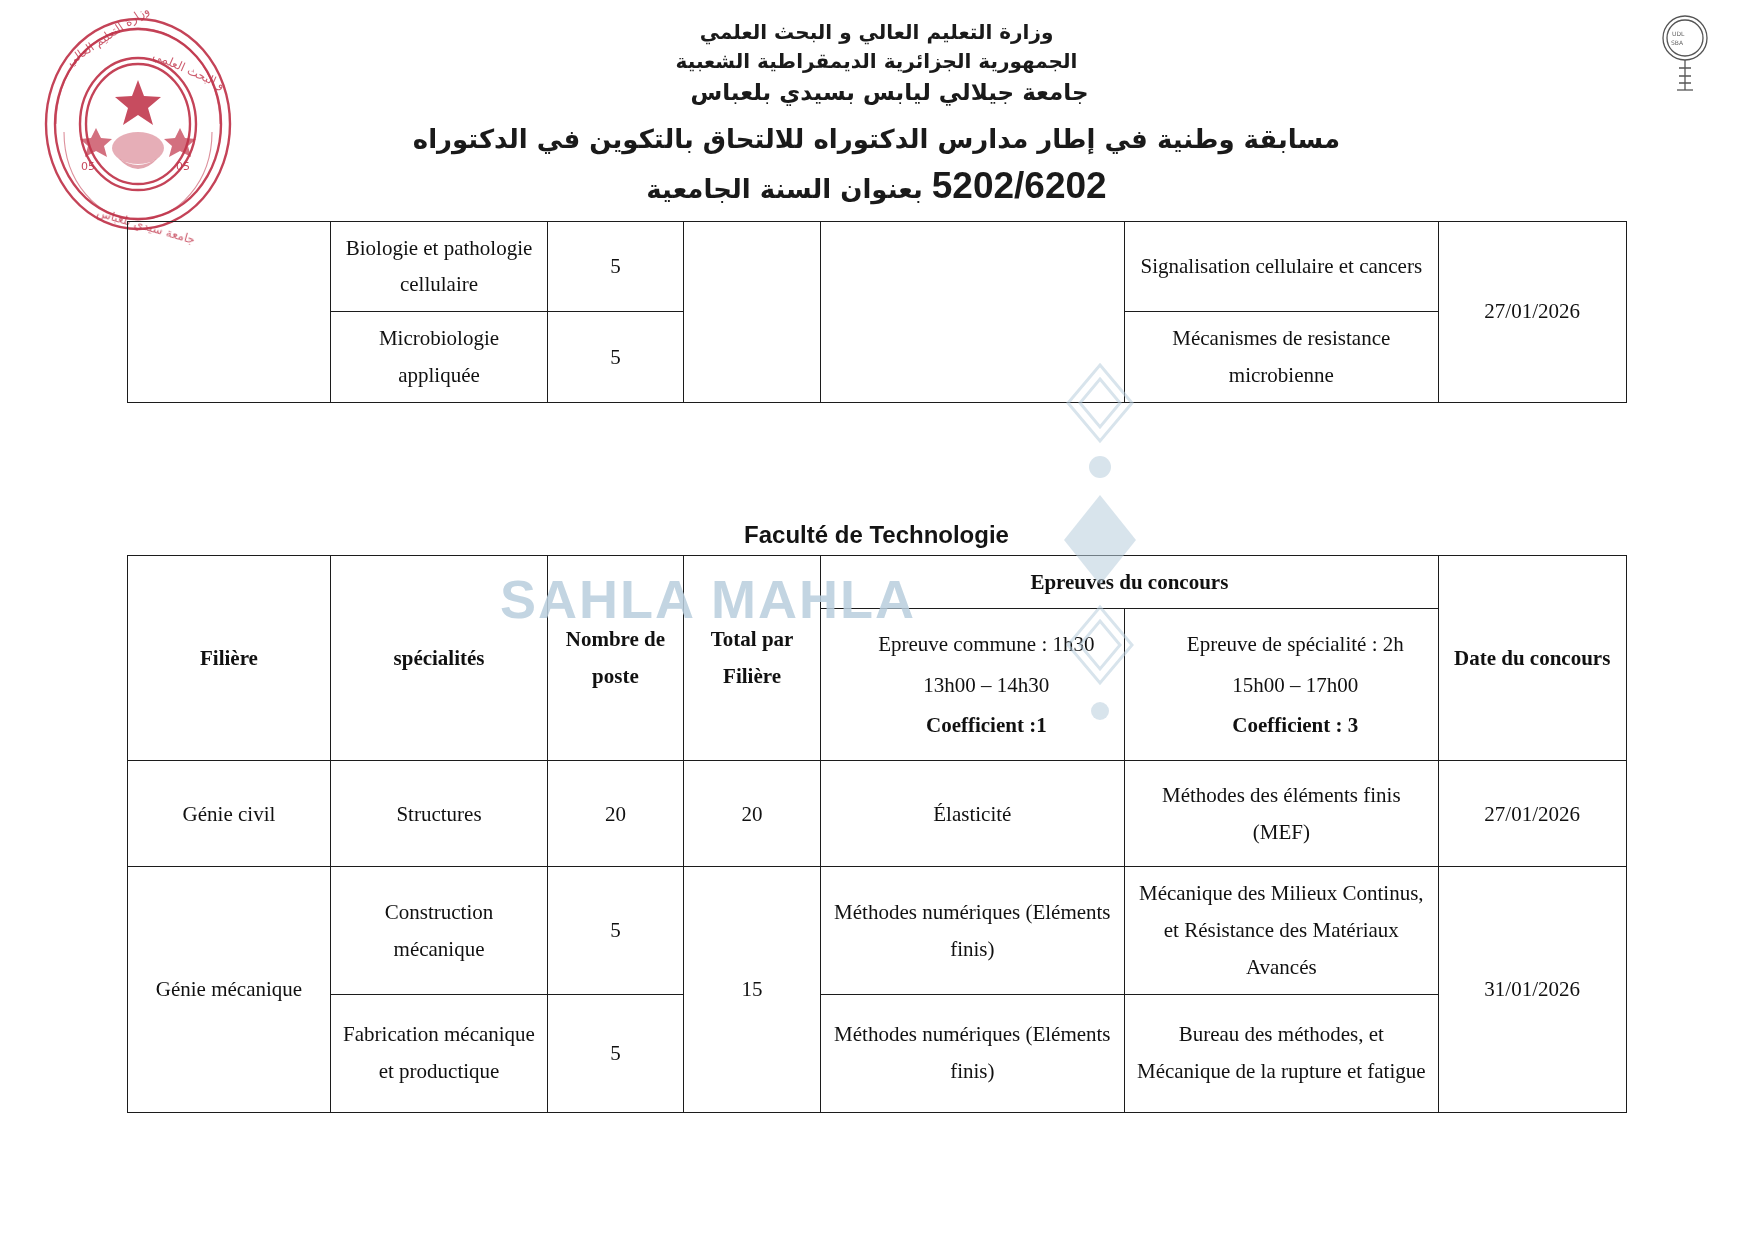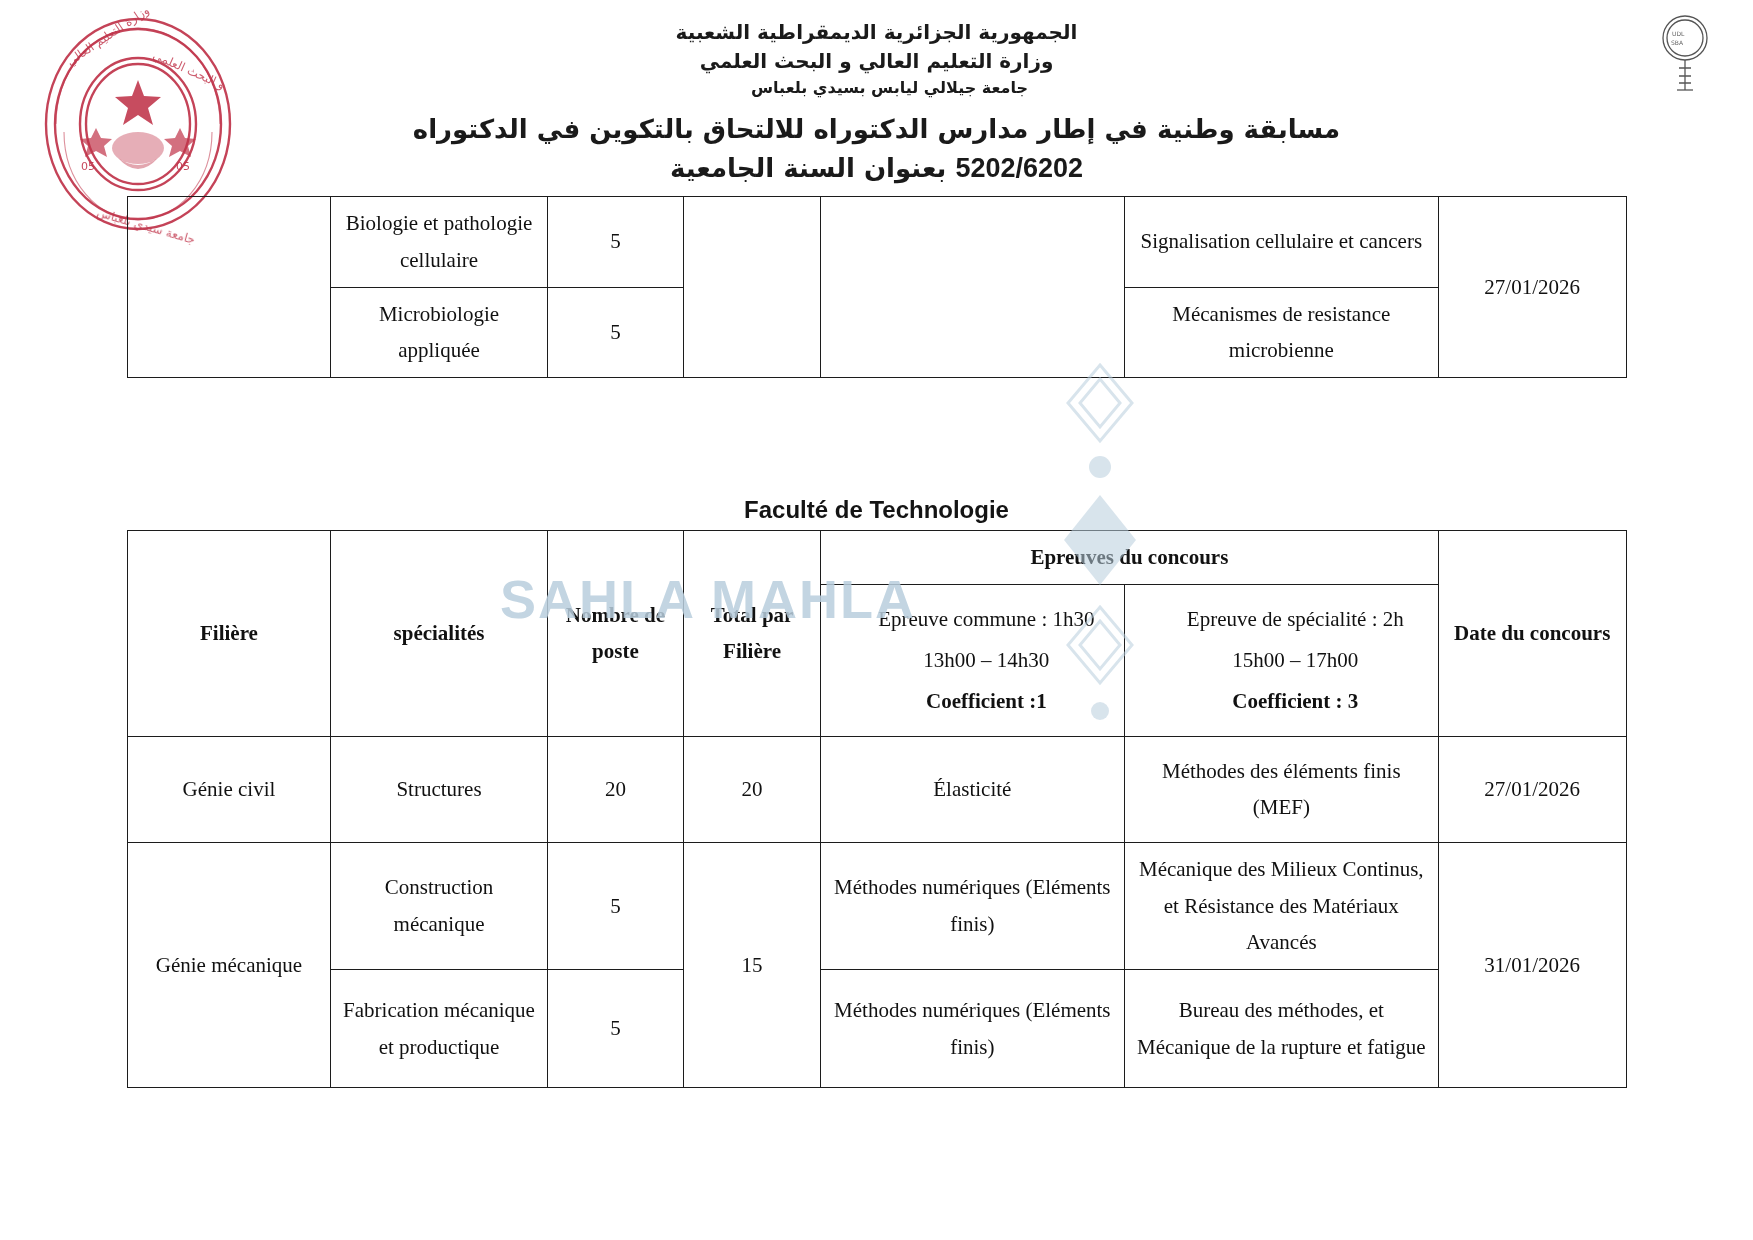--- a/index.html
+++ b/index.html
@@ -22,24 +22,24 @@
   .ar-line {
     font-family:"DejaVu Sans", sans-serif;
     direction:rtl;
     unicode-bidi:bidi-override;
     font-weight:bold;
     color:#1a1a1a;
     line-height:1.45;
   }
   .ar-1 { font-size:20px; letter-spacing:0.5px; }
   .ar-2 { font-size:20px; letter-spacing:0.5px; }
-  .ar-3 { font-size:16px; letter-spacing:0.5px;margin-left:26px; }
+  .ar-3 { font-size:23px; letter-spacing:0.5px;margin-left:26px; }
   .ar-4 { font-size:26px; margin-top:12px; }
   .ar-5 { font-size:26px; }
-  .ar-5 .year { font-family:"Liberation Sans", sans-serif; font-size:27px; }
+  .ar-5 .year { font-family:"Liberation Sans", sans-serif; font-size:37px; }
 
   
   .stamp {
     position:absolute;
     left:26px; top:8px;
     width:224px; height:238px;
     pointer-events:none;
   }
   .stamp svg { display:block; }
 
@@ -202,22 +202,22 @@
         <path d="M22 78 h16"></path>
         <path d="M24 56 h12 M24 64 h12 M24 71 h12"></path>
       </g>
       <g fill="#666" font-family="DejaVu Sans, sans-serif" font-size="6">
         <text x="17" y="24">UDL</text>
         <text x="16" y="33">SBA</text>
       </g>
     </svg>
   </div>
 
+  <div class="ar-line ar-2">وزارة التعليم العالي و البحث العلمي</div>
   <div class="ar-line ar-1">الجمهورية الجزائرية الديمقراطية الشعبية</div>
-  <div class="ar-line ar-2">وزارة التعليم العالي و البحث العلمي</div>
   <div class="ar-line ar-3">جامعة جيلالي ليابس بسيدي بلعباس</div>
   <div class="ar-line ar-4">مسابقة وطنية في إطار مدارس الدكتوراه للالتحاق بالتكوين في الدكتوراه</div>
   <div class="ar-line ar-5">
     <span class="year">2026/2025</span>
     <span>بعنوان السنة الجامعية</span>
   </div>
 </div>
 
 <div class="watermark">
   <div class="wm-diamond">

